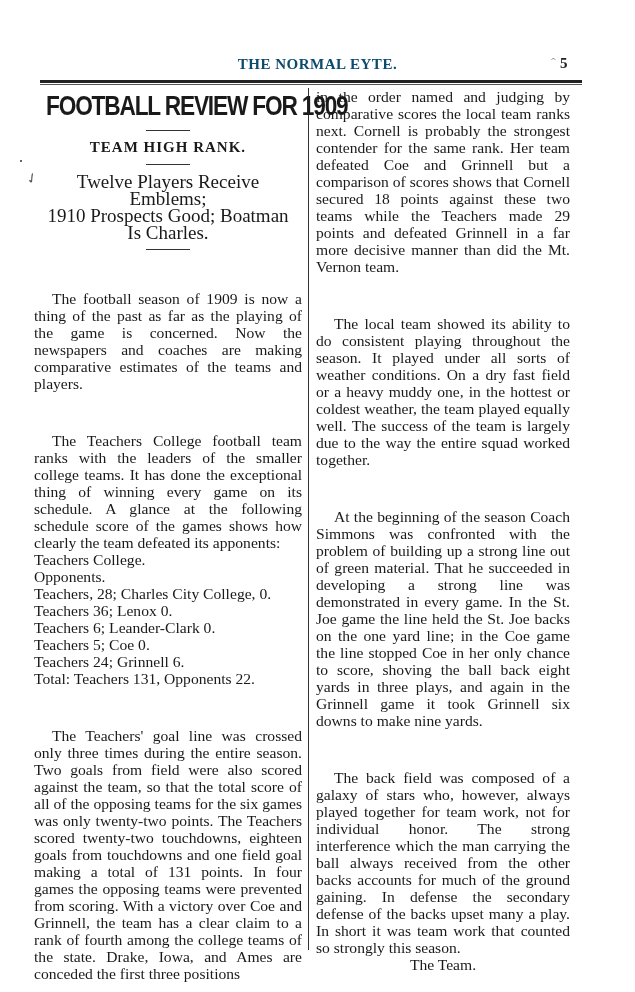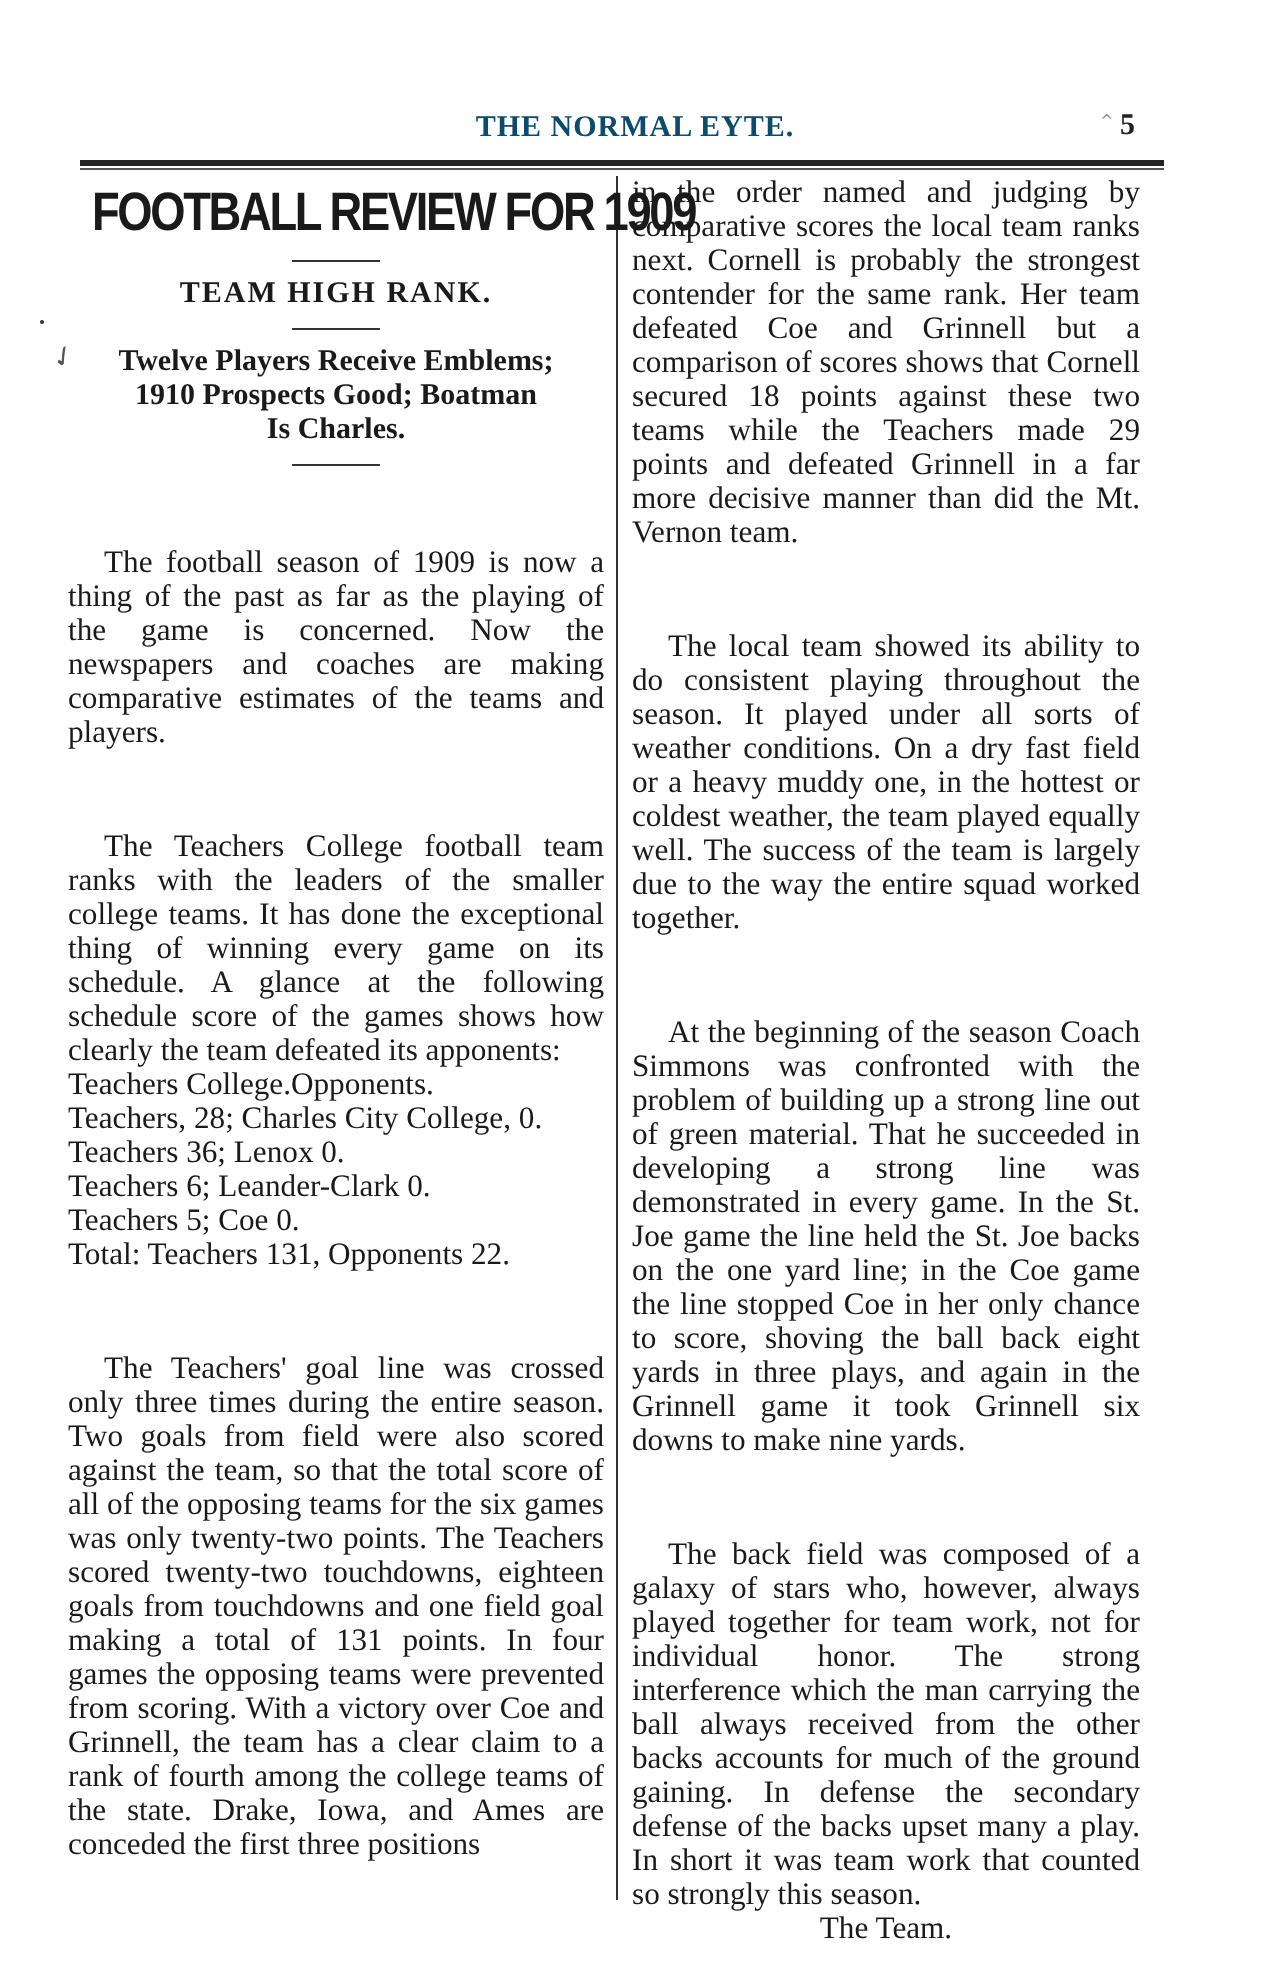--- a/index.html
+++ b/index.html
@@ -37,21 +37,21 @@
     font-size: 27px; line-height: 32px; letter-spacing: -1.4px;
     transform: scaleX(0.84); transform-origin: left top;
     white-space: nowrap; margin: 2px 0 4px 12px; width: 320px;
   }
   .short-rule { width: 44px; height: 1px; background: #333; margin: 8px auto 8px auto; }
   .deck1 {
     text-align: center; font-weight: bold; font-size: 15px; line-height: 17px;
     letter-spacing: 1px; font-family: "Liberation Serif", serif;
   }
   .deck2 {
-    text-align: center; font-weight: bold; font-size: 15px; line-height: 17px;
+    text-align: center; font-weight: normal; font-size: 19px; line-height: 17px;
     font-family: "Liberation Serif", serif; padding: 0 4px;
   }
   p { margin: 0; }
   .para { text-indent: 18px; margin-top: 40px; }
   .sched { text-align: left; }
   .subhead { text-align: center; font-weight: normal; }
   .margin-mark {
     position: absolute; left: 26px; top: 170px; font-size: 14px; color: #555;
     transform: rotate(-30deg);
   }
@@ -80,28 +80,29 @@
     <div>Twelve Players Receive Emblems;</div>
     <div>1910 Prospects Good; Boatman</div>
     <div>Is Charles.</div>
   </div>
   <div class="short-rule"></div>
 
   <p class="para">The football season of 1909 is now a thing of the past as far as the playing of the game is concerned. Now the newspapers and coaches are making comparative estimates of the teams and players.</p>
   <p class="para">The Teachers College football team ranks with the leaders of the smaller college teams. It has done the exceptional thing of winning every game on its schedule. A glance at the following schedule score of the games shows how clearly the team defeated its apponents:</p>
 
   <div class="sched">
-    <div style="display:flex;justify-content:flex-start;">
+    <div style="display:flex;justify-content:flex-start;flex-direction:column;">
       <span>Teachers College.</span>
       <span>Opponents.</span>
     </div>
     <div style="padding-left:16px;text-indent:-16px;">Teachers, 28; Charles City College, 0.</div>
     <div>Teachers 36; Lenox 0.</div>
     <div>Teachers 6; Leander-Clark 0.</div>
     <div>Teachers 5; Coe 0.</div>
+    <div>Teachers 24; Grinnell 6.</div>
     <div>Total: Teachers 131, Opponents 22.</div>
   </div>
 
   <p class="para">The Teachers' goal line was crossed only three times during the entire season. Two goals from field were also scored against the team, so that the total score of all of the opposing teams for the six games was only twenty-two points. The Teachers scored twenty-two touchdowns, eighteen goals from touchdowns and one field goal making a total of 131 points. In four games the opposing teams were prevented from scoring. With a victory over Coe and Grinnell, the team has a clear claim to a rank of fourth among the college teams of the state. Drake, Iowa, and Ames are conceded the first three positions</p>
 </div>
 
 <div class="col col-right">
   <p>in the order named and judging by comparative scores the local team ranks next. Cornell is probably the strongest contender for the same rank. Her team defeated Coe and Grinnell but a comparison of scores shows that Cornell secured 18 points against these two teams while the Teachers made 29 points and defeated Grinnell in a far more decisive manner than did the Mt. Vernon team.</p>
   <p class="para">The local team showed its ability to do consistent playing throughout the season. It played under all sorts of weather conditions. On a dry fast field or a heavy muddy one, in the hottest or coldest weather, the team played equally well. The success of the team is largely due to the way the entire squad worked together.</p>
   <p class="para">At the beginning of the season Coach Simmons was confronted with the problem of building up a strong line out of green material. That he succeeded in developing a strong line was demonstrated in every game. In the St. Joe game the line held the St. Joe backs on the one yard line; in the Coe game the line stopped Coe in her only chance to score, shoving the ball back eight yards in three plays, and again in the Grinnell game it took Grinnell six downs to make nine yards.</p>

